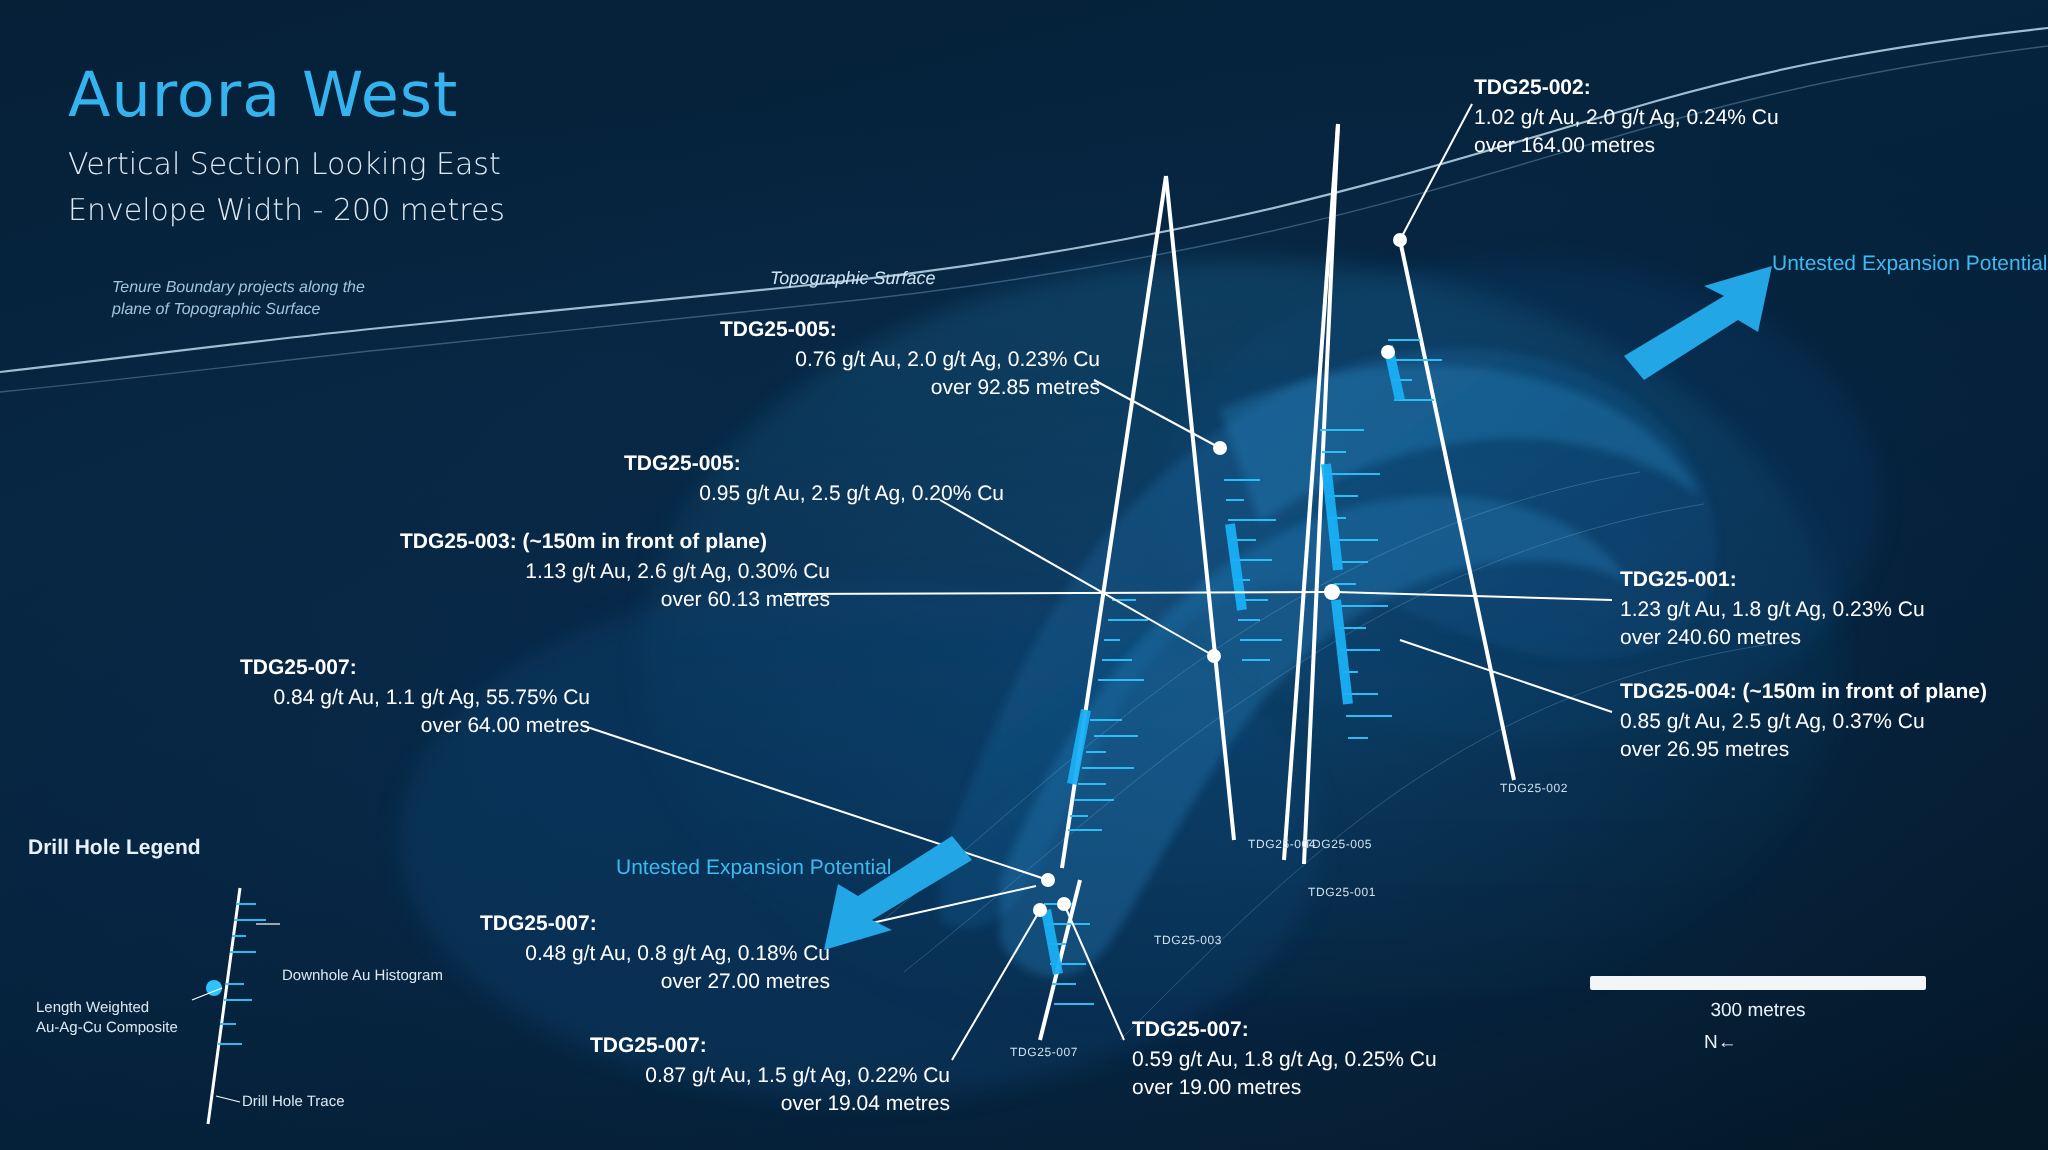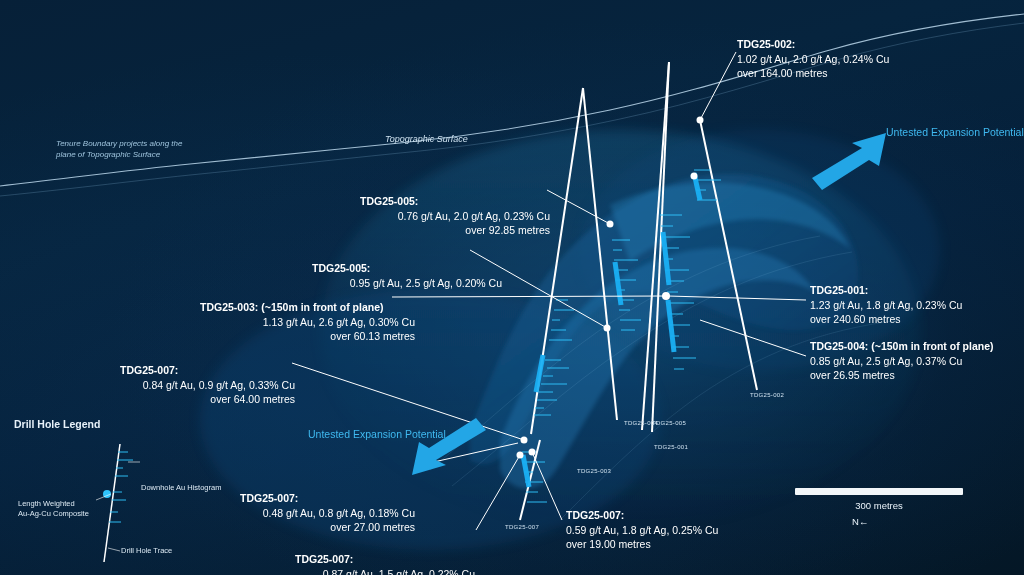--- a/index.html
+++ b/index.html
@@ -27,21 +27,21 @@
   }
   .tenure{
     position:absolute;left:12px;top:138px;width:140px;
     font-size:8px;line-height:11px;font-style:italic;color:#9fc4dd;margin-left:44px;
   }
   .topo-label{
     position:absolute;left:385px;top:134px;font-size:9px;font-style:italic;color:#cfe2f0;
   }
   .callout{position:absolute;font-size:10.5px;line-height:14.5px;color:#ffffff;white-space:nowrap;}
   .callout .hdr{font-weight:600;}
-  .callout.rt{text-align:right;margin-top:36px;}
+  .callout.rt{text-align:right;}
   .expansion{
     position:absolute;font-size:10.5px;color:#3fb9f0;font-weight:400;white-space:nowrap;padding-left:34px;
   }
   .legend-title{
     position:absolute;left:14px;top:418px;font-size:10.5px;color:#e8f2fa;font-weight:700;
   }
   .legend-lbl{position:absolute;font-size:7.5px;color:#dce9f3;line-height:10px;}
   .scale-bar{
     position:absolute;left:795px;top:488px;width:168px;height:7px;background:#f2f6f9;border-radius:1px;
   }
@@ -166,20 +166,25 @@
       <path d="M118,452 l10,0 M117,460 l16,0 M116,468 l7,0 M115,476 l13,0 M113,492 l9,0 M112,500 l14,0 M110,512 l8,0 M109,522 l12,0"></path>
     </g>
     <circle cx="107" cy="494" r="4" fill="#2fc3fb"></circle>
     <g stroke="#ffffff" stroke-width="0.6" fill="none">
       <path d="M111,494 L96,500"></path>
       <path d="M128,462 L140,462"></path>
       <path d="M108,548 L120,551"></path>
     </g>
   </svg>
 
+  <div class="title">
+    <h1>Aurora West</h1>
+    <div class="sub">Vertical Section Looking East</div>
+    <div class="sub" style="margin-top:2px">Envelope Width - 200 metres</div>
+  </div>
 
   <div class="tenure">Tenure Boundary projects along the plane of Topographic Surface</div>
   <div class="topo-label">Topographic Surface</div>
 
   <div class="expansion" style="left:852px;top:126px;">Untested Expansion Potential</div>
   <div class="expansion" style="left:274px;top:428px;">Untested Expansion Potential</div>
 
   <div class="callout" style="left:737px;top:37px;">
     <div class="hdr">TDG25-002:</div>
     <div>1.02 g/t Au, 2.0 g/t Ag, 0.24% Cu</div>
@@ -198,21 +203,21 @@
   </div>
 
   <div class="callout rt" style="left:200px;top:264px;width:215px;">
     <div class="hdr" style="text-align:left">TDG25-003: (~150m in front of plane)</div>
     <div>1.13 g/t Au, 2.6 g/t Ag, 0.30% Cu</div>
     <div>over 60.13 metres</div>
   </div>
 
   <div class="callout rt" style="left:120px;top:327px;width:175px;">
     <div class="hdr" style="text-align:left">TDG25-007:</div>
-    <div>0.84 g/t Au, 0.9 g/t Ag, 0.33% Cu</div>
+    <div>0.84 g/t Au, 1.1 g/t Ag, 55.75% Cu</div>
     <div>over 64.00 metres</div>
   </div>
 
   <div class="callout" style="left:810px;top:283px;">
     <div class="hdr">TDG25-001:</div>
     <div>1.23 g/t Au, 1.8 g/t Ag, 0.23% Cu</div>
     <div>over 240.60 metres</div>
   </div>
 
   <div class="callout" style="left:810px;top:339px;">

